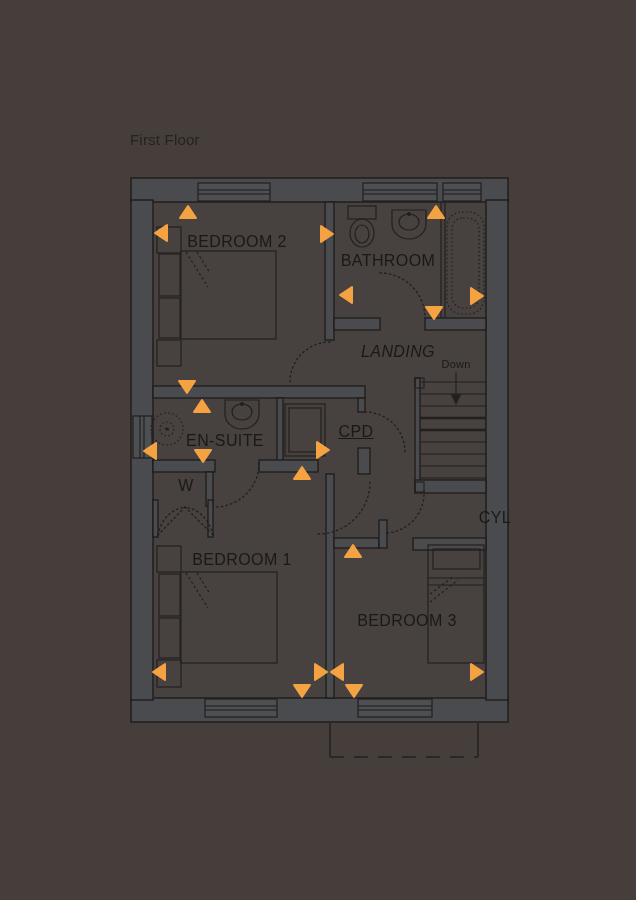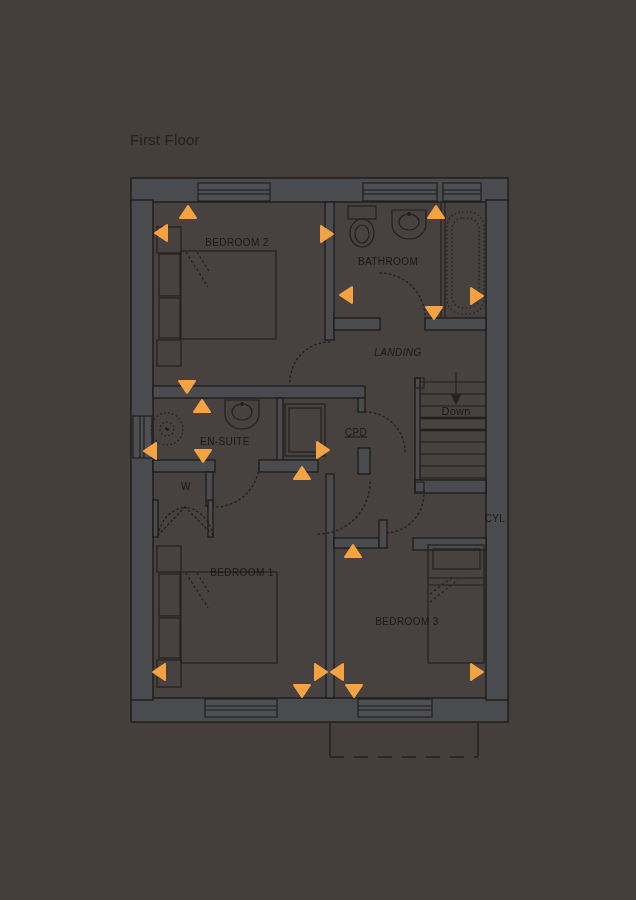--- a/index.html
+++ b/index.html
@@ -5,24 +5,24 @@
   html,body{margin:0;padding:0;}
   body{
     width:636px;height:900px;overflow:hidden;position:relative;
     background:#453e3a;
     font-family:"Liberation Sans", sans-serif;
   }
   #stage{position:absolute;left:0;top:0;width:636px;height:900px;}
   #plan-svg{position:absolute;left:0;top:0;}
   .lbl{
     position:absolute;transform:translate(-50%,-50%);
-    color:#1b1917;font-size:10px;letter-spacing:0.4px;white-space:nowrap;
+    color:#1b1917;font-size:16px;letter-spacing:0.4px;white-space:nowrap;
     font-family:"Liberation Sans", sans-serif;
   }
-  .lbl.small{font-size:11px;letter-spacing:0.2px;margin-top:47px;}
+  .lbl.small{font-size:11px;letter-spacing:0.2px;}
   #floor-title{
     position:absolute;left:130px;top:131px;
     color:#27221e;font-size:15px;letter-spacing:0.2px;
   }
 </style>
 </head>
 <body>
 
 <div id="stage">
 
@@ -220,18 +220,18 @@
   </svg>
 
   <div id="floor-title">First Floor</div>
 
   <div class="lbl" style="left:237px;top:242px;">BEDROOM 2</div>
   <div class="lbl" style="left:388px;top:261px;">BATHROOM</div>
   <div class="lbl" style="left:398px;top:352px;font-style:italic;">LANDING</div>
   <div class="lbl" style="left:225px;top:441px;">EN-SUITE</div>
   <div class="lbl" style="left:356px;top:432px;text-decoration:underline;">CPD</div>
   <div class="lbl" style="left:186px;top:486px;">W</div>
-  <div class="lbl" style="left:242px;top:572px;">BEDROOM 1</div>
+  <div class="lbl" style="left:242px;top:560px;">BEDROOM 1</div>
   <div class="lbl" style="left:456px;top:518px;margin-left:39px;">CYL</div>
   <div class="lbl" style="left:407px;top:621px;">BEDROOM 3</div>
 
   <div class="lbl small" style="left:456px;top:364px;">Down</div>
 </div>
 
 </body></html>

